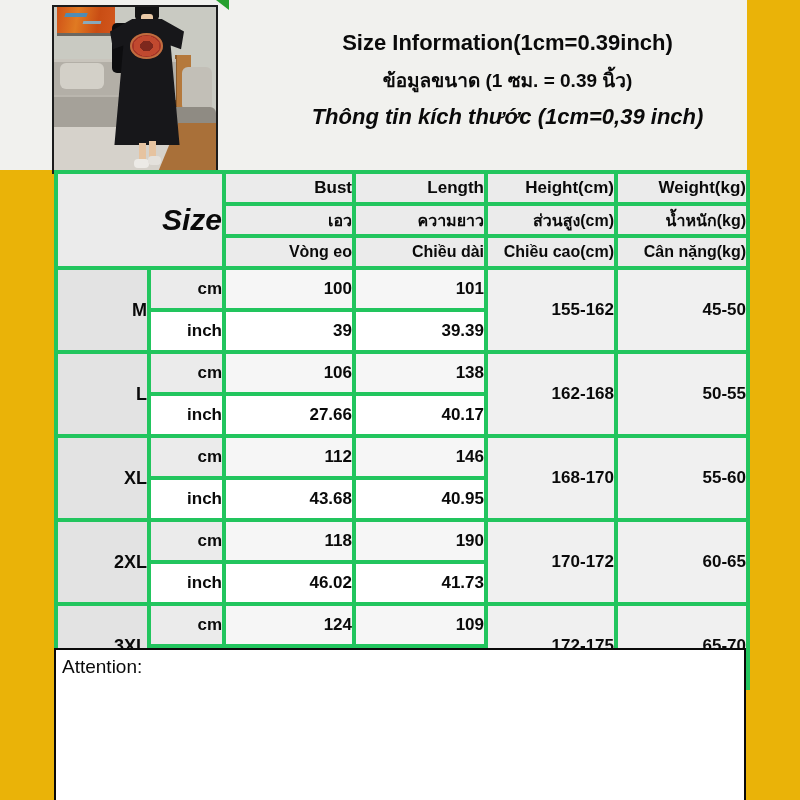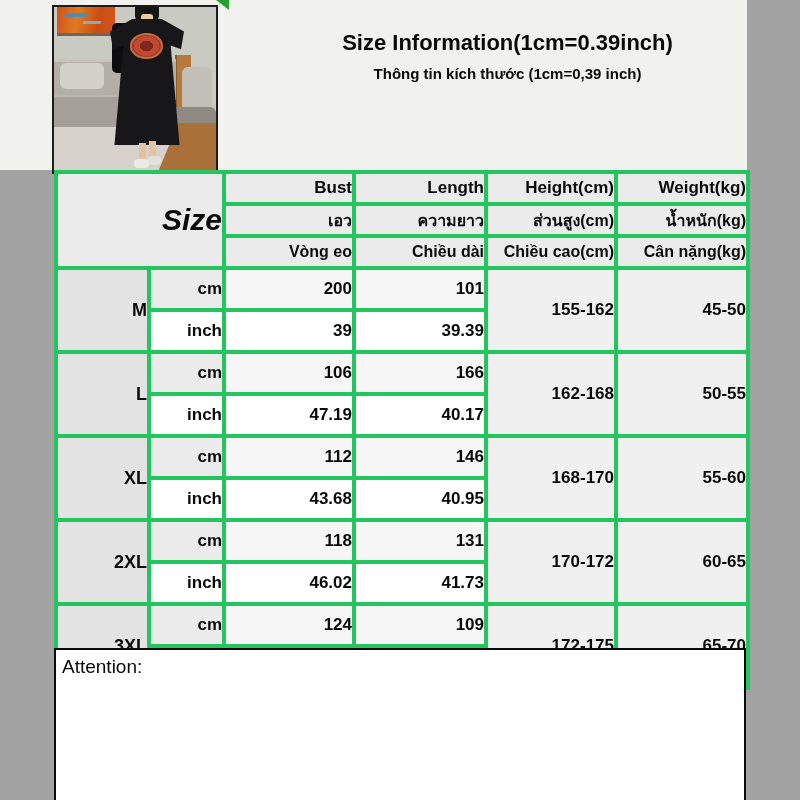--- a/index.html
+++ b/index.html
@@ -1,16 +1,16 @@
 <!DOCTYPE html>
 <html><head>
 <meta charset="utf-8">
 <style>
   html,body{margin:0;padding:0;background:#fff;}
-  .canvas{position:relative;width:800px;height:800px;background:#a3a3a3;overflow:hidden;
+  .canvas{position:relative;width:800px;height:800px;background:#eab308;overflow:hidden;
           font-family:"Liberation Sans", sans-serif;color:#0a0a0a;}
   
   .top-band{position:absolute;left:0;top:0;width:747px;height:170px;background:#f1f1ee;}
 
   
   .photo{position:absolute;left:52px;top:5px;width:162px;height:165px;
          border:2px solid #1c1c1c;background:#c9cac2;overflow:hidden;}
   .painting{position:absolute;left:3px;top:0;width:58px;height:26px;
             background:linear-gradient(100deg,#cf5117 0%,#e07a22 35%,#c94d14 70%,#d2571d 100%);
             border-bottom:3px solid #6b6760;}
@@ -37,21 +37,21 @@
   .leg2{position:absolute;left:95px;top:134px;width:7px;height:20px;background:#e6c3a0;}
   .shoe1{position:absolute;left:80px;top:152px;width:15px;height:9px;background:#eceae6;border-radius:4px;}
   .shoe2{position:absolute;left:94px;top:149px;width:13px;height:9px;background:#e4e1dc;border-radius:4px;}
   .corner-flag{position:absolute;left:216px;top:0;width:0;height:0;
                border-top:10px solid #25a02e;border-left:13px solid transparent;}
 
   
   .titles{position:absolute;left:225px;top:30px;width:565px;text-align:center;font-weight:bold;}
   .title-en{font-size:22px;margin-bottom:9px;}
   .title-th{font-size:19px;margin-bottom:9px;}
-  .title-vi{font-size:15px;}
+  .title-vi{font-size:22px;font-style:italic;}
 
   
   table.size-table{position:absolute;left:54px;top:170px;border-collapse:collapse;table-layout:fixed;
                    width:692px;}
   .size-table td{border:4px solid #22c55e;text-align:right;vertical-align:middle;
                  font-weight:bold;font-size:17px;padding:0;overflow:hidden;}
   .size-table{border:3px solid #0a0a0a;}
   tr.hdr td{height:28px;background:#ebebeb;}
   tr.hdr-th td{font-size:16px;}
   tr.hdr-vi td{font-size:16px;}
@@ -97,20 +97,21 @@
     <div class="emblem"></div>
     <div class="leg1"></div>
     <div class="leg2"></div>
     <div class="shoe1"></div>
     <div class="shoe2"></div>
   </div>
   <div class="corner-flag"></div>
 
   <div class="titles">
     <div class="title-en">Size Information(1cm=0.39inch)</div>
+    <div class="title-th">ข้อมูลขนาด (1 ซม. = 0.39 นิ้ว)</div>
     <div class="title-vi">Thông tin kích thước (1cm=0,39 inch)</div>
   </div>
 
   <table class="size-table">
     <colgroup>
       <col style="width:93px">
         <col style="width:75px">
         <col style="width:130px">
       <col style="width:132px">
         <col style="width:130px">
@@ -133,42 +134,42 @@
       <tr class="hdr hdr-vi">
         <td>Vòng eo</td>
         <td>Chiều dài</td>
         <td>Chiều cao(cm)</td>
         <td>Cân nặng(kg)</td>
       </tr>
 
       <tr class="body group-start">
         <td class="size-label" rowspan="2">M</td>
         <td class="unit-cm">cm</td>
-        <td class="val-cm">200</td>
+        <td class="val-cm">100</td>
         <td class="val-cm">101</td>
         <td class="range" rowspan="2">155-162</td>
         <td class="range" rowspan="2">45-50</td>
       </tr>
       <tr class="body">
         <td class="unit-inch">inch</td>
         <td class="val-inch">39</td>
         <td class="val-inch">39.39</td>
       </tr>
 
       <tr class="body group-start">
         <td class="size-label" rowspan="2">L</td>
         <td class="unit-cm">cm</td>
         <td class="val-cm">106</td>
-        <td class="val-cm">166</td>
+        <td class="val-cm">138</td>
         <td class="range" rowspan="2">162-168</td>
         <td class="range" rowspan="2">50-55</td>
       </tr>
       <tr class="body">
         <td class="unit-inch">inch</td>
-        <td class="val-inch">47.19</td>
+        <td class="val-inch">27.66</td>
         <td class="val-inch">40.17</td>
       </tr>
 
       <tr class="body group-start">
         <td class="size-label" rowspan="2">XL</td>
         <td class="unit-cm">cm</td>
         <td class="val-cm">112</td>
         <td class="val-cm">146</td>
         <td class="range" rowspan="2">168-170</td>
         <td class="range" rowspan="2">55-60</td>
@@ -176,21 +177,21 @@
       <tr class="body">
         <td class="unit-inch">inch</td>
         <td class="val-inch">43.68</td>
         <td class="val-inch">40.95</td>
       </tr>
 
       <tr class="body group-start">
         <td class="size-label" rowspan="2">2XL</td>
         <td class="unit-cm">cm</td>
         <td class="val-cm">118</td>
-        <td class="val-cm">131</td>
+        <td class="val-cm">190</td>
         <td class="range" rowspan="2">170-172</td>
         <td class="range" rowspan="2">60-65</td>
       </tr>
       <tr class="body">
         <td class="unit-inch">inch</td>
         <td class="val-inch">46.02</td>
         <td class="val-inch">41.73</td>
       </tr>
 
       <tr class="body group-start">

